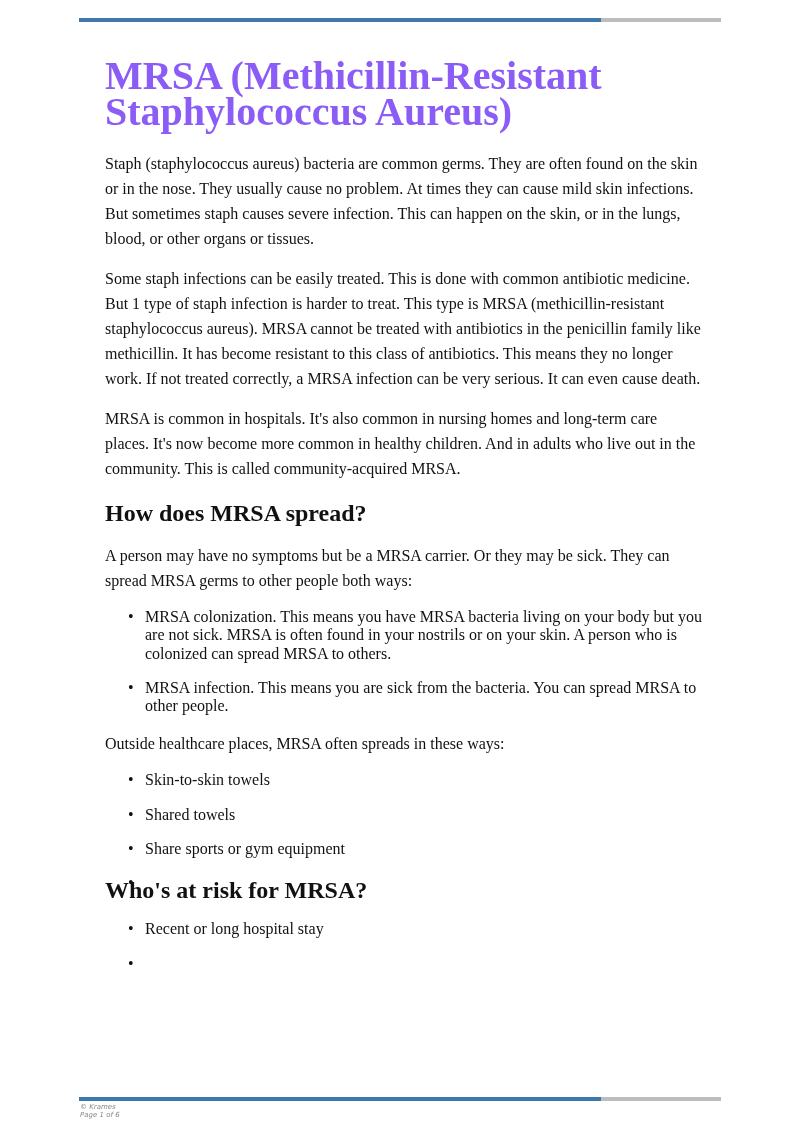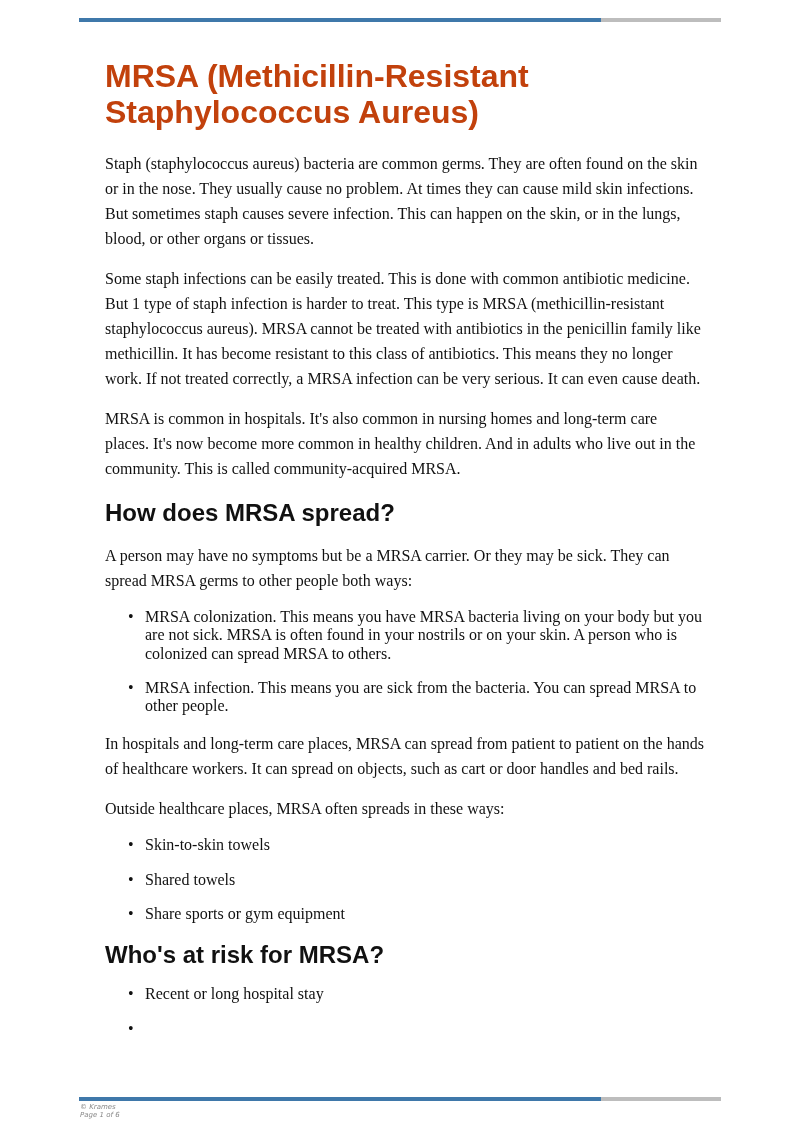--- a/index.html
+++ b/index.html
@@ -27,29 +27,29 @@
     .bar.top { top: 18px; }
     .bar.bottom { top: 1097px; }
 
     .content {
       position: absolute;
       left: 105px;
       top: 58px;
       width: 600px;
     }
     h1 {
-      font-family: Liberation Sans, sans-serif;
+      font-family: Liberation Serif, serif;
       font-weight: bold;
-      font-size: 32px;
+      font-size: 40px;
       line-height: 36px;
       margin: 0 0 21px 0;
-      color: #c2410c;
+      color: #8b5cf6;
     }
     h2 {
-      font-family: Liberation Sans, sans-serif;
+      font-family: Liberation Serif, serif;
       font-weight: bold;
       font-size: 24px;
       line-height: 28px;
       margin: 18px 0 16px 0;
       color: #111;
     }
     p {
       font-size: 16px;
       line-height: 25px;
       margin: 0 0 15px 0;
@@ -105,21 +105,20 @@
     <ul>
       <li>
         <span class="bullet">•</span>
         <span>MRSA colonization. This means you have MRSA bacteria living on your body but you are not sick. MRSA is often found in your nostrils or on your skin. A person who is colonized can spread MRSA to others.</span>
       </li>
       <li>
         <span class="bullet">•</span>
         <span>MRSA infection. This means you are sick from the bacteria. You can spread MRSA to other people.</span>
       </li>
     </ul>
-    <p>In hospitals and long-term care places, MRSA can spread from patient to patient on the hands of healthcare workers. It can spread on objects, such as cart or door handles and bed rails.</p>
     <p>Outside healthcare places, MRSA often spreads in these ways:</p>
     <ul>
       <li>
         <span class="bullet">•</span>
         <span>Skin-to-skin towels</span>
       </li>
       <li>
         <span class="bullet">•</span>
         <span>Shared towels</span>
       </li>

